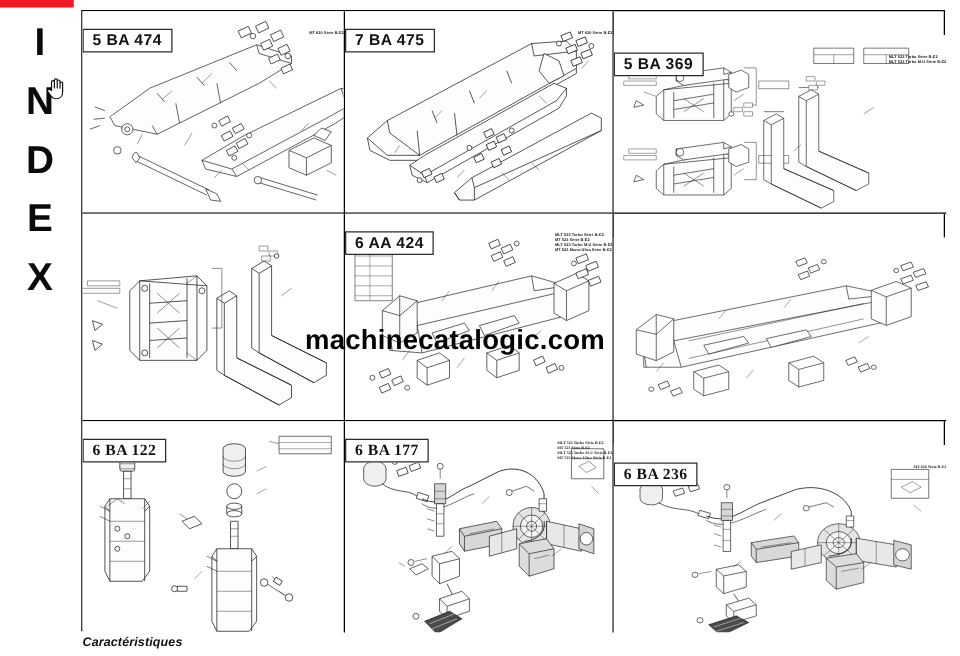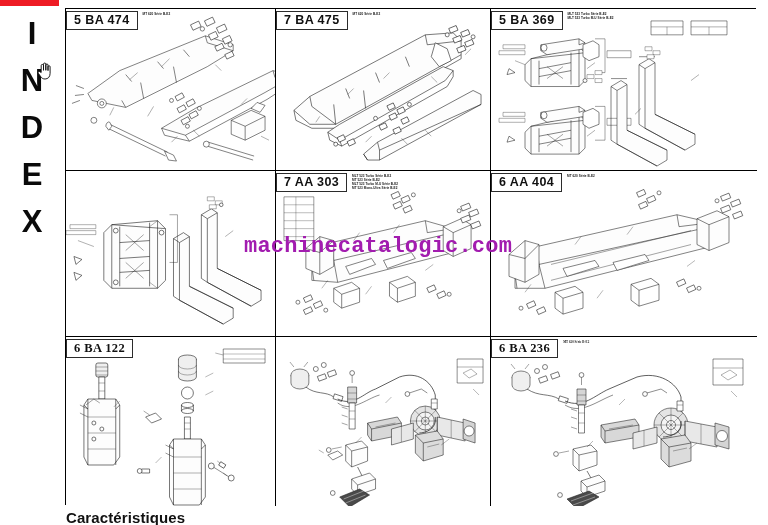--- a/index.html
+++ b/index.html
@@ -60,31 +60,31 @@
     border: 1.6px solid #000;
     background: #fff;
   }
   .panel {
     position: relative;
     border-right: 1.4px solid #000;
     border-bottom: 1.4px solid #000;
     overflow: hidden;
     background: #fff;
   }
-  .panel.col-last { border-right: none; }
+  .panel.col-last { border-right: none; margin-top: 19px; }
   .panel.row-last { border-bottom: none; font-family: Liberation Serif, serif; }
 
   .panel-head {
     position: absolute;
-    left: 0; top: 2px;
+    left: 0; top: 14px;
     width: 100%;
     height: 22px;
     display: flex;
     align-items: flex-start;
-    justify-content: flex-start;
+    justify-content: space-between;
     gap: 5px;
     z-index: 5;
   }
   .code-box {
     border: 1.3px solid #2b2b2b;
     background: #fff;
     padding: 1px 7px 2px 7px;
     font-weight: bold;
     font-size: 12.5px;
     line-height: 14px;
@@ -105,38 +105,39 @@
 
   .art {
     position: absolute;
     left: 0; top: 0;
     width: 100%; height: 100%;
   }
 
   
   #watermark {
     position: absolute;
-    left: 244px; top: 234px;
+    left: 244px; top: 259px;
     font-size: 22px;
     font-weight: bold;
-    color: #a21caf;
+    color: #000000;
     letter-spacing: 0.2px;
     z-index: 9;
     pointer-events: none;
-    font-family: Liberation Mono, monospace;
+    font-family: Liberation Sans, sans-serif;
   }
 
   
   #footer {
     position: absolute;
     left: 66px; top: 509px;
-    font-size: 15px;
+    font-size: 10px;
     font-weight: bold;
     color: #111;
     letter-spacing: 0.1px;
+    font-style: italic;
   }
 </style>
 </head>
 <body>
 
 <div id="page">
 
   <div id="red-bar"></div>
 
   <div id="index-tab">
@@ -411,21 +412,21 @@
           <path d="M104 44 L112 44 L112 92 L104 92" stroke-width="0.4"></path>
           <g stroke-width="0.35">
             <path d="M84 56 L92 50 M84 112 L92 118 M160 66 L168 60"></path>
           </g>
         </g>
       </svg>
     </div>
 
     <div class="panel">
       <div class="panel-head">
-        <div class="code-box">7 AA 303</div>
+        <div class="code-box">6 AA 424</div>
         <div class="models">
           <div>MLT 523 Turbo Série B-E2</div>
           <div>MT 523 Série B-E2</div>
           <div>MLT 523 Turbo M-U Série B-E2</div>
           <div>MT 523 Mono-Ultra Série B-E2</div>
         </div>
       </div>
       <svg class="art" viewBox="0 0 215 166" preserveAspectRatio="none">
         <g stroke="#1c1c1c" fill="none" stroke-width="0.55" stroke-linejoin="round">
 
@@ -482,26 +483,20 @@
             <circle cx="174" cy="124" r="2" fill="#fff"></circle>
           </g>
           <g stroke-width="0.32">
             <path d="M78 70 L84 62 M118 62 L124 54 M52 110 L46 118 M96 116 L90 124 M150 100 L158 94"></path>
           </g>
         </g>
       </svg>
     </div>
 
     <div class="panel col-last">
-      <div class="panel-head">
-        <div class="code-box">6 AA 404</div>
-        <div class="models">
-          <div>MT 620 Série B-E2</div>
-        </div>
-      </div>
       <svg class="art" viewBox="0 0 266 166" preserveAspectRatio="none">
         <g stroke="#1c1c1c" fill="none" stroke-width="0.55" stroke-linejoin="round">
 
           <path d="M24 104 L46 76 L186 44 L220 52 L220 76 L54 118 L24 118 Z" fill="#fdfdfd"></path>
           <path d="M24 104 L26 118 M46 76 L48 94 L220 56 M48 94 L54 118"></path>
           <path d="M186 44 L188 56 L220 52"></path>
 
           <path d="M60 94 L200 60" stroke-width="0.4"></path>
           <path d="M60 110 L200 74" stroke-width="0.4"></path>
 
@@ -614,20 +609,29 @@
           <path d="M158 17 L200 17 M158 22 L200 22" stroke-width="0.3"></path>
           <path d="M150 16 l8 2" stroke-width="0.35"></path>
           <g stroke-width="0.32">
             <path d="M48 70 L54 64 M140 40 L148 36 M140 58 L148 54 M96 120 L90 126"></path>
           </g>
         </g>
       </svg>
     </div>
 
     <div class="panel row-last">
+      <div class="panel-head">
+        <div class="code-box">6 BA 177</div>
+        <div class="models">
+          <div>MLT 523 Turbo Série B-E2</div>
+          <div>MT 523 Série B-E2</div>
+          <div>MLT 523 Turbo M-U Série B-E2</div>
+          <div>MT 523 Mono-Ultra Série B-E2</div>
+        </div>
+      </div>
       <svg class="art" viewBox="0 0 215 169" preserveAspectRatio="none">
         <g stroke="#1c1c1c" fill="none" stroke-width="0.55" stroke-linejoin="round">
 
           <g transform="translate(10,24)">
             <ellipse cx="14" cy="14" rx="9" ry="6" fill="#efefef"></ellipse>
             <path d="M5 14 L5 22 a9 6 0 0 0 18 0 L23 14" fill="#efefef"></path>
             <path d="M8 6 l-4 -5 M18 6 l4 -5" stroke-width="0.4"></path>
             <circle cx="30" cy="8" r="2.5" fill="#fff"></circle>
             <circle cx="38" cy="4" r="2.5" fill="#fff"></circle>
             <rect x="32" y="14" width="8" height="5" transform="rotate(-20 36 16)" fill="#fff"></rect>

